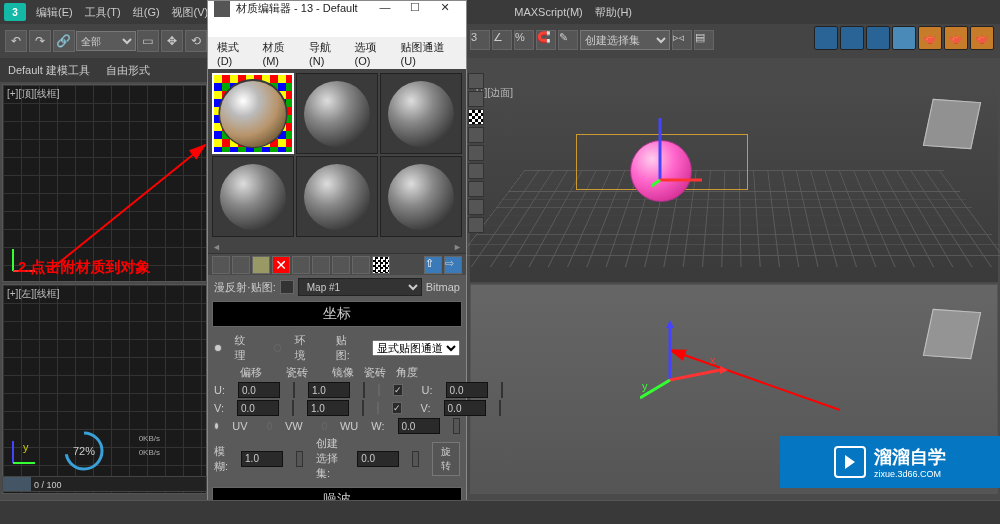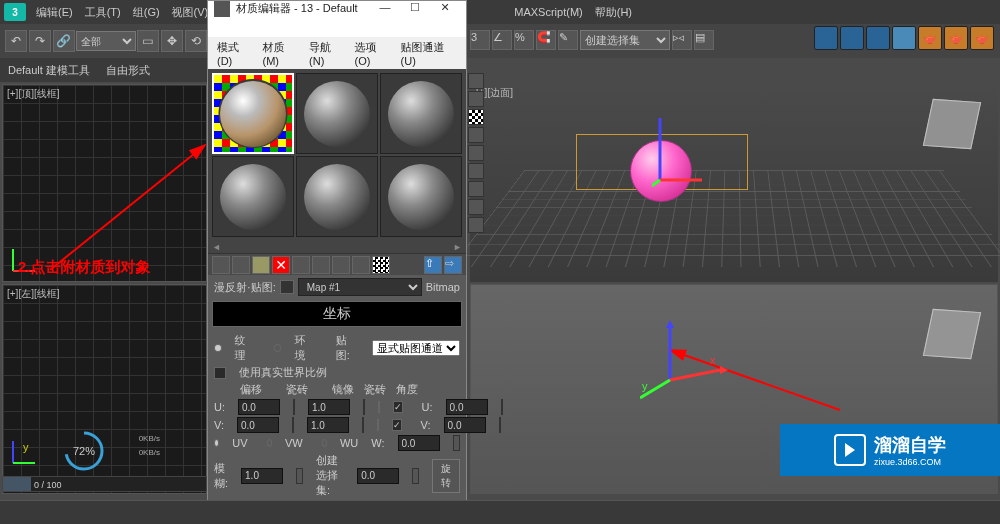--- a/index.html
+++ b/index.html
@@ -100,21 +100,21 @@
 .viewcube { position:absolute; width:48px; height:48px; background:#9a9a9a; border:1px solid #ccc; transform:rotateZ(12deg) skewY(-8deg); opacity:.9; }
 .vc1 { top:100px; right:24px; }
 .vc2 { top:310px; right:24px; }
 
 
 .timeline { position:absolute; bottom:32px; left:2px; width:205px; height:16px; background:#222; border:1px solid #444; }
 .timeline .bar { position:absolute; left:0; top:0; width:28px; height:100%; background:#456; }
 .prog { position:absolute; bottom:52px; left:60px; width:60px; height:42px; }
 .prog svg { width:60px; height:42px; }
 
-.logo-overlay { position:absolute; bottom:48px; right:0; width:220px; height:52px; background:rgba(0,120,200,.95); display:flex; align-items:center; justify-content:center; gap:8px; z-index:20; }
+.logo-overlay { position:absolute; bottom:36px; right:0; width:220px; height:52px; background:rgba(0,120,200,.95); display:flex; align-items:center; justify-content:center; gap:8px; z-index:20; }
 .logo-overlay .play { width:32px; height:32px; border:2px solid #fff; border-radius:4px; display:flex; align-items:center; justify-content:center; }
 .logo-overlay .play::after { content:""; border-left:10px solid #fff; border-top:7px solid transparent; border-bottom:7px solid transparent; }
 .logo-overlay .txt { color:#fff; }
 .logo-overlay .cn { font-size:18px; font-weight:bold; }
 .logo-overlay .en { font-size:9px; }
 
 .statusbar { position:absolute; bottom:0; left:0; right:0; height:24px; background:#393939; border-top:1px solid #555; z-index:30; display:flex; align-items:center; }
 </style>
 </head>
 <body>
@@ -320,24 +320,20 @@
   <div class="sect-head">坐标</div>
   <div class="params">
     <div class="r">
       <span style="width:8px;height:8px;border-radius:50%;background:#ccc;border:1px solid #666"></span>
       <span>纹理</span>
       <span style="width:8px;height:8px;border-radius:50%;border:1px solid #666;margin-left:6px"></span>
       <span>环境</span>
       <span style="margin-left:8px">贴图:</span>
       <select style="flex:1"><option>显式贴图通道</option></select>
     </div>
-    <div class="r">
-      <div class="ck"></div>
-      <span>使用真实世界比例</span>
-    </div>
     <div class="r" style="padding-left:26px;gap:10px">
       <span style="width:36px">偏移</span>
       <span style="width:36px">瓷砖</span>
       <span style="width:22px">镜像</span>
       <span style="width:22px">瓷砖</span>
       <span>角度</span>
     </div>
     <div class="r">
       <span style="width:14px">U:</span>
       <input type="text" value="0.0" style="">

